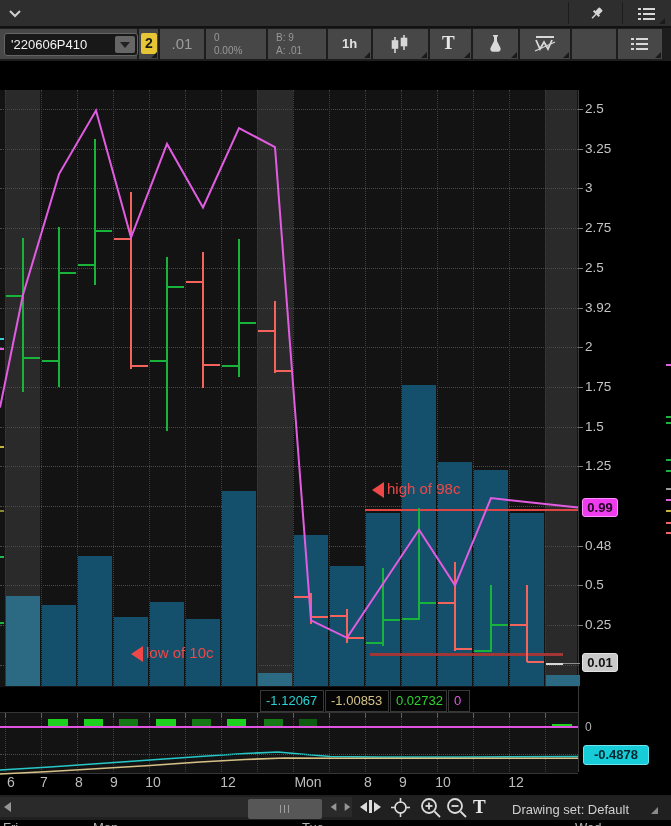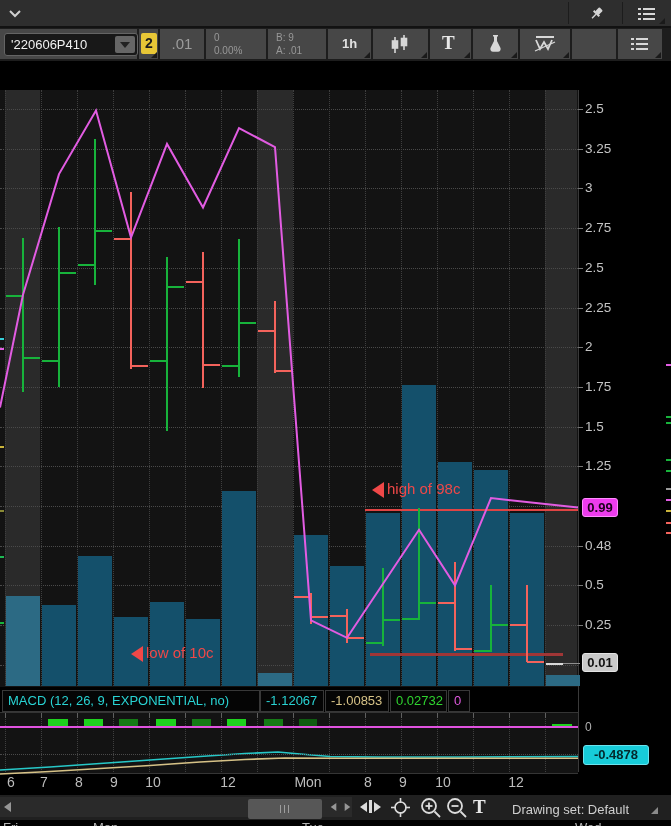--- a/index.html
+++ b/index.html
@@ -154,21 +154,20 @@
       </svg>
       <div class="corner"></div>
     </div>
   </div>
 
 
   <div class="a" style="left:0;top:90px;width:578px;height:597px;background:#131313"></div>
   <div class="a" style="left:0;top:712px;width:578px;height:60px;background:#131313;border-top:1px solid #353535;border-bottom:1px solid #353535"></div>
   <div class="a" style="left:578px;top:90px;width:1px;height:682px;background:#3a3a3a"></div>
 
-  <div class="mbox" style="left:2px;width:246px;color:#29d3d3">MACD (12, 26, 9, EXPONENTIAL, no)</div>
   <div class="mbox" style="left:260px;width:52px;color:#29d3d3">-1.12067</div>
   <div class="mbox" style="left:325px;width:52px;color:#d6c287">-1.00853</div>
   <div class="mbox" style="left:390px;width:45px;color:#2fd32f">0.02732</div>
   <div class="mbox" style="left:448px;width:10px;color:#e05ae0">0</div>
 
   <div class="a" style="left:585px;top:720px;color:#b0b0b0;font-size:12px">0</div>
   <div class="bubble" style="left:583px;top:745px;width:64px;height:18px;line-height:18px;background:#17ccd9;border:1px solid #6ae4ef;color:#04282c">-0.4878</div>
 
   <div class="a botbar">
     <div class="track">
@@ -366,21 +365,21 @@
     <div class="a" style="left: 585px; top: 101px; width: 42px; height: 16px; color: rgb(196, 196, 196); font: 13.5px / 16px &quot;Liberation Sans&quot;, sans-serif;">2.5</div>
     <div class="a" style="left: 578px; top: 148.7px; width: 5px; height: 1px; background: rgb(119, 119, 119);"></div>
     <div class="a" style="left: 585px; top: 140.7px; width: 42px; height: 16px; color: rgb(196, 196, 196); font: 13.5px / 16px &quot;Liberation Sans&quot;, sans-serif;">3.25</div>
     <div class="a" style="left: 578px; top: 188.4px; width: 5px; height: 1px; background: rgb(119, 119, 119);"></div>
     <div class="a" style="left: 585px; top: 180.4px; width: 42px; height: 16px; color: rgb(196, 196, 196); font: 13.5px / 16px &quot;Liberation Sans&quot;, sans-serif;">3</div>
     <div class="a" style="left: 578px; top: 228.1px; width: 5px; height: 1px; background: rgb(119, 119, 119);"></div>
     <div class="a" style="left: 585px; top: 220.1px; width: 42px; height: 16px; color: rgb(196, 196, 196); font: 13.5px / 16px &quot;Liberation Sans&quot;, sans-serif;">2.75</div>
     <div class="a" style="left: 578px; top: 267.8px; width: 5px; height: 1px; background: rgb(119, 119, 119);"></div>
     <div class="a" style="left: 585px; top: 259.8px; width: 42px; height: 16px; color: rgb(196, 196, 196); font: 13.5px / 16px &quot;Liberation Sans&quot;, sans-serif;">2.5</div>
     <div class="a" style="left: 578px; top: 307.5px; width: 5px; height: 1px; background: rgb(119, 119, 119);"></div>
-    <div class="a" style="left: 585px; top: 299.5px; width: 42px; height: 16px; color: rgb(196, 196, 196); font: 13.5px / 16px &quot;Liberation Sans&quot;, sans-serif;">2.25</div>
+    <div class="a" style="left: 585px; top: 299.5px; width: 42px; height: 16px; color: rgb(196, 196, 196); font: 13.5px / 16px &quot;Liberation Sans&quot;, sans-serif;">3.92</div>
     <div class="a" style="left: 578px; top: 347.2px; width: 5px; height: 1px; background: rgb(119, 119, 119);"></div>
     <div class="a" style="left: 585px; top: 339.2px; width: 42px; height: 16px; color: rgb(196, 196, 196); font: 13.5px / 16px &quot;Liberation Sans&quot;, sans-serif;">2</div>
     <div class="a" style="left: 578px; top: 386.9px; width: 5px; height: 1px; background: rgb(119, 119, 119);"></div>
     <div class="a" style="left: 585px; top: 378.9px; width: 42px; height: 16px; color: rgb(196, 196, 196); font: 13.5px / 16px &quot;Liberation Sans&quot;, sans-serif;">1.75</div>
     <div class="a" style="left: 578px; top: 426.6px; width: 5px; height: 1px; background: rgb(119, 119, 119);"></div>
     <div class="a" style="left: 585px; top: 418.6px; width: 42px; height: 16px; color: rgb(196, 196, 196); font: 13.5px / 16px &quot;Liberation Sans&quot;, sans-serif;">1.5</div>
     <div class="a" style="left: 578px; top: 466.3px; width: 5px; height: 1px; background: rgb(119, 119, 119);"></div>
     <div class="a" style="left: 585px; top: 458.3px; width: 42px; height: 16px; color: rgb(196, 196, 196); font: 13.5px / 16px &quot;Liberation Sans&quot;, sans-serif;">1.25</div>
     <div class="a" style="left: 578px; top: 545.7px; width: 5px; height: 1px; background: rgb(119, 119, 119);"></div>
     <div class="a" style="left: 585px; top: 537.7px; width: 42px; height: 16px; color: rgb(196, 196, 196); font: 13.5px / 16px &quot;Liberation Sans&quot;, sans-serif;">0.48</div>

